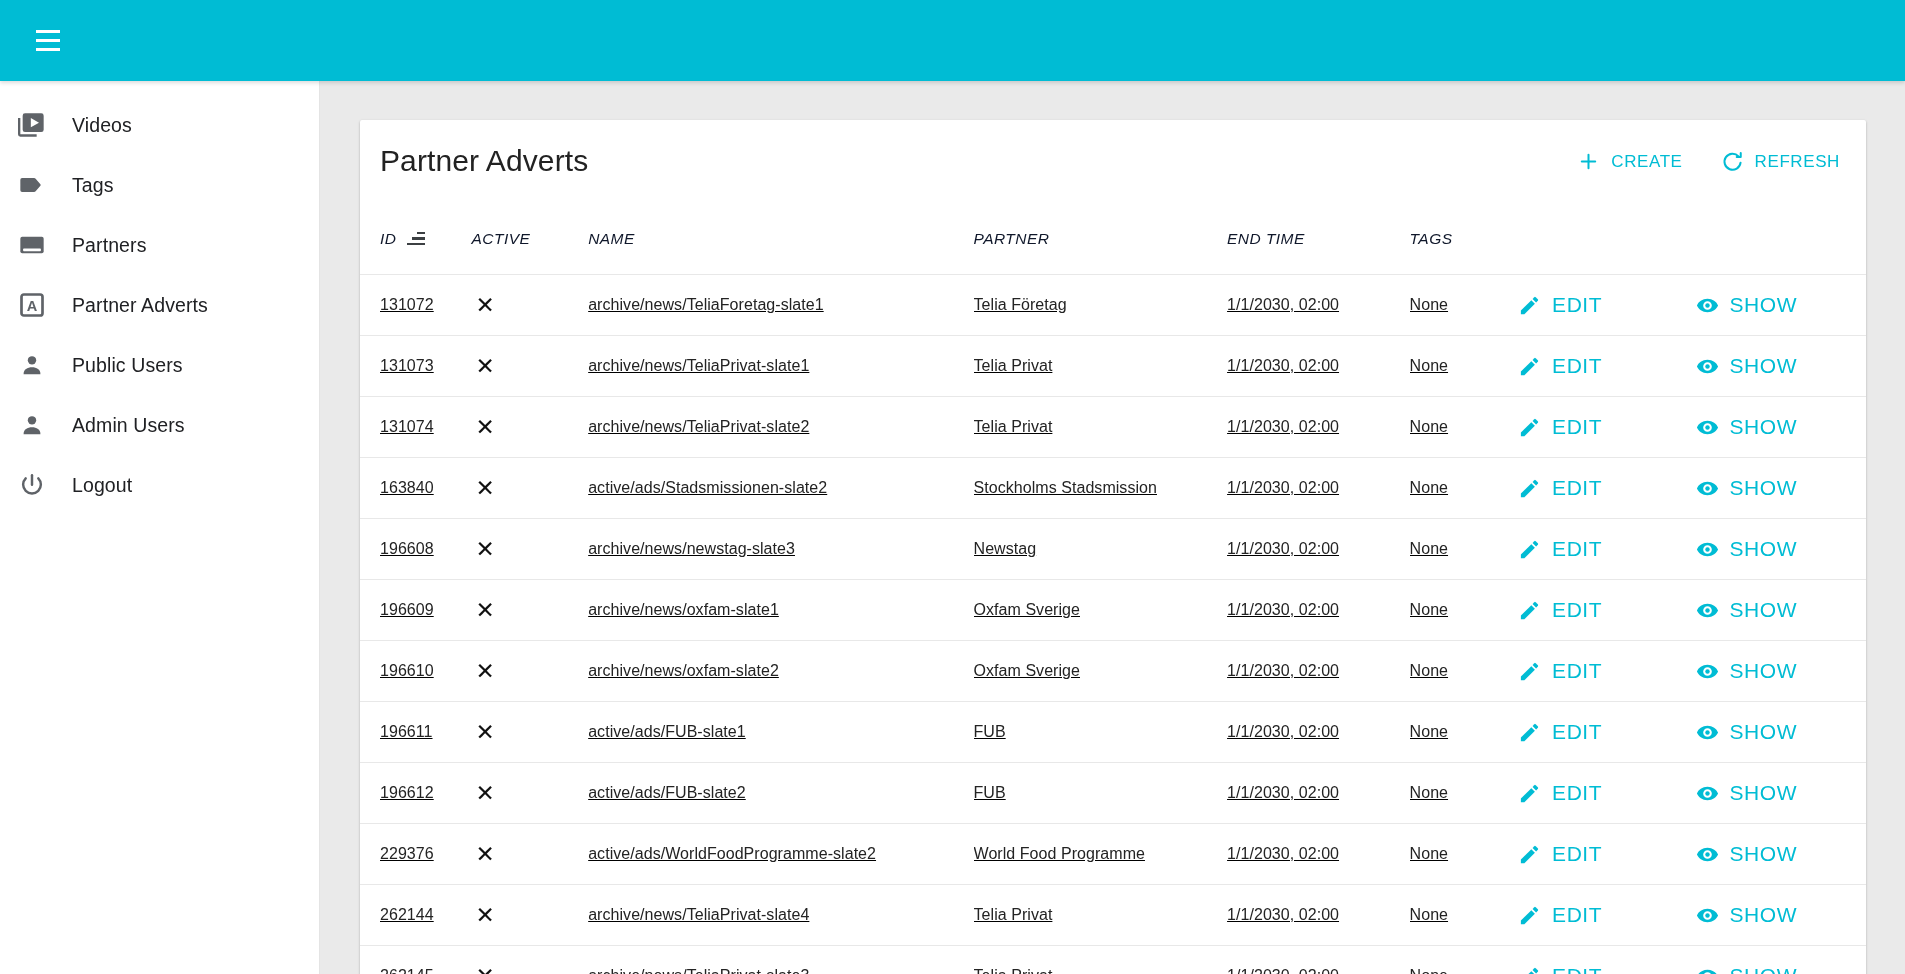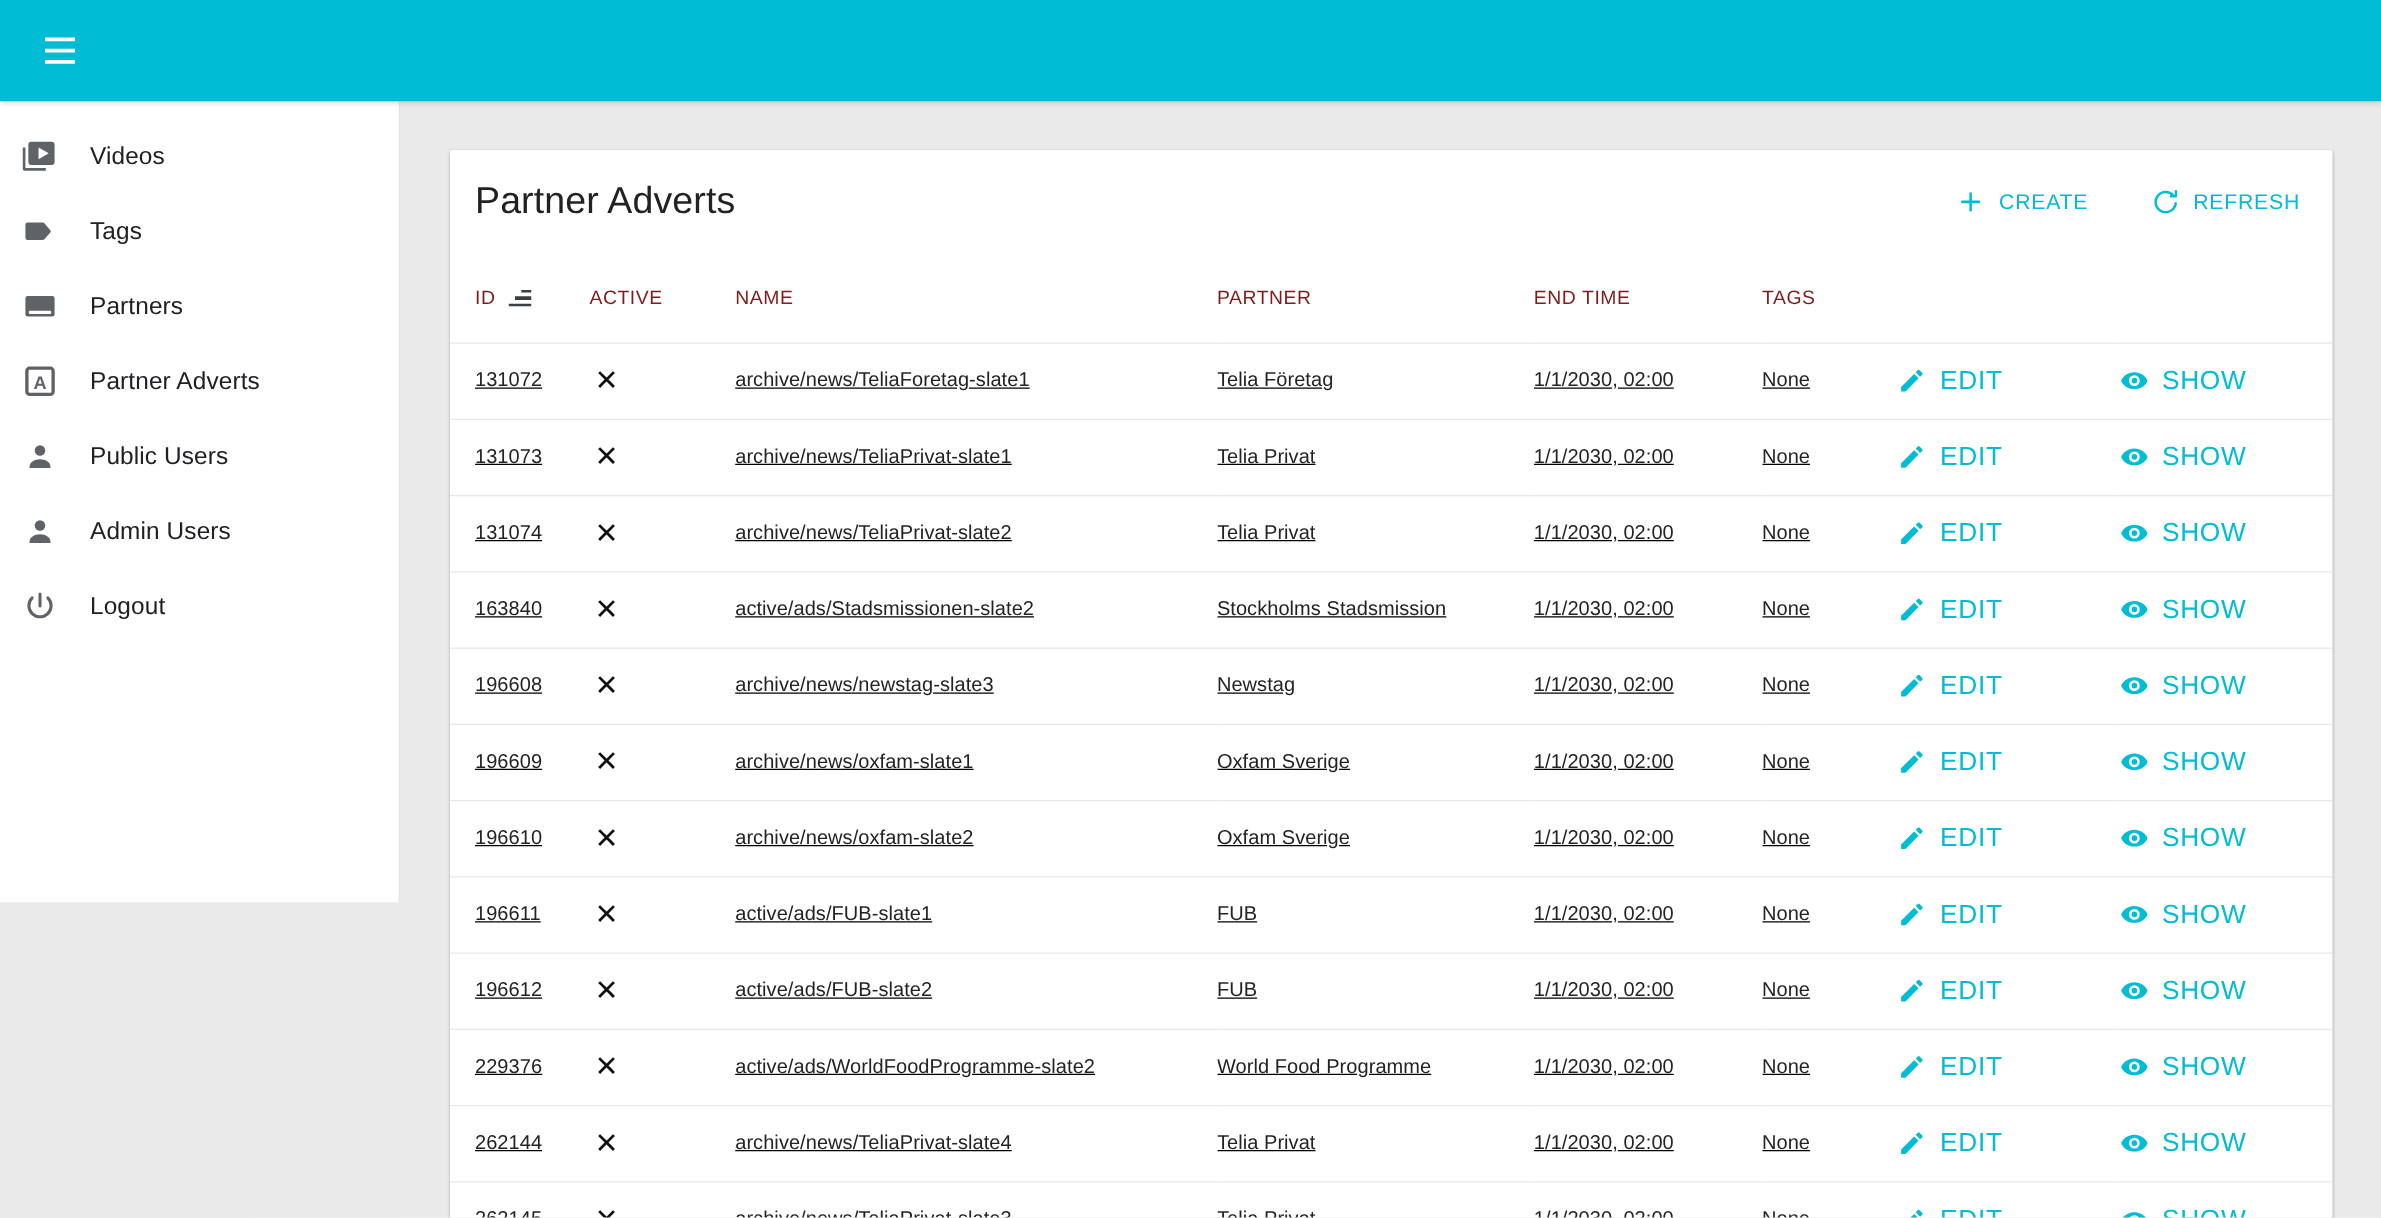--- a/index.html
+++ b/index.html
@@ -28,21 +28,21 @@
     gap:6px; cursor:pointer;
   }
   .hamburger span{
     display:block; width:24px; height:3px;
     background:#ffffff; border-radius:0;
   }
 
   
   .sidebar{
     position:absolute; top:81px; left:0;
-    width:320px; height:641px;
+    width:320px; height:893px;
     background:#ffffff;
     border-right:1px solid #e4e4e4;
     padding-top:14px;
     z-index:20;
   }
   .nav-item{
     display:flex; align-items:center;
     height:60px; padding-left:18px;
     cursor:pointer;
     text-decoration:none;
@@ -84,21 +84,21 @@
   }
   .page-title{
     position:absolute; left:20px; top:24px;
     font-size:30px;
     font-weight:400;
     color:#222;
     letter-spacing:.1px;
   }
   .head-actions{
     position:absolute; right:22px; top:24px;
-    display:flex; align-items:center; gap:42px;
+    display:flex; align-items:center; gap:30px;
   }
   .txt-btn{
     display:flex; align-items:center; gap:11px;
     color:#00bcd4;
     font-size:17px;
     letter-spacing:.6px;
     cursor:pointer;
     background:none; border:none;
     padding:6px 4px;
     font-family:"Liberation Sans", sans-serif;
@@ -108,25 +108,26 @@
   
   table.adverts{
     width:100%;
     border-collapse:collapse;
     table-layout:fixed;
   }
   table.adverts thead th{
     text-align:left;
     font-size:15.5px;
     font-weight:400;
-    color:#7f1d1d;
+    color:#0f172a;
     letter-spacing:.45px;
     padding:0 0 26px 0;
     vertical-align:bottom;
     white-space:nowrap;
+    font-style:italic;
   }
   .col-id      { width:110px; padding-left:20px !important; }
   .col-active  { width:115px; }
   .col-name    { width:380px; }
   .col-partner { width:250px; }
   .col-endtime { width:180px; }
   .col-tags    { width:105px; }
   .col-edit    { width:175px; }
   .col-show    { width:170px; }
 

